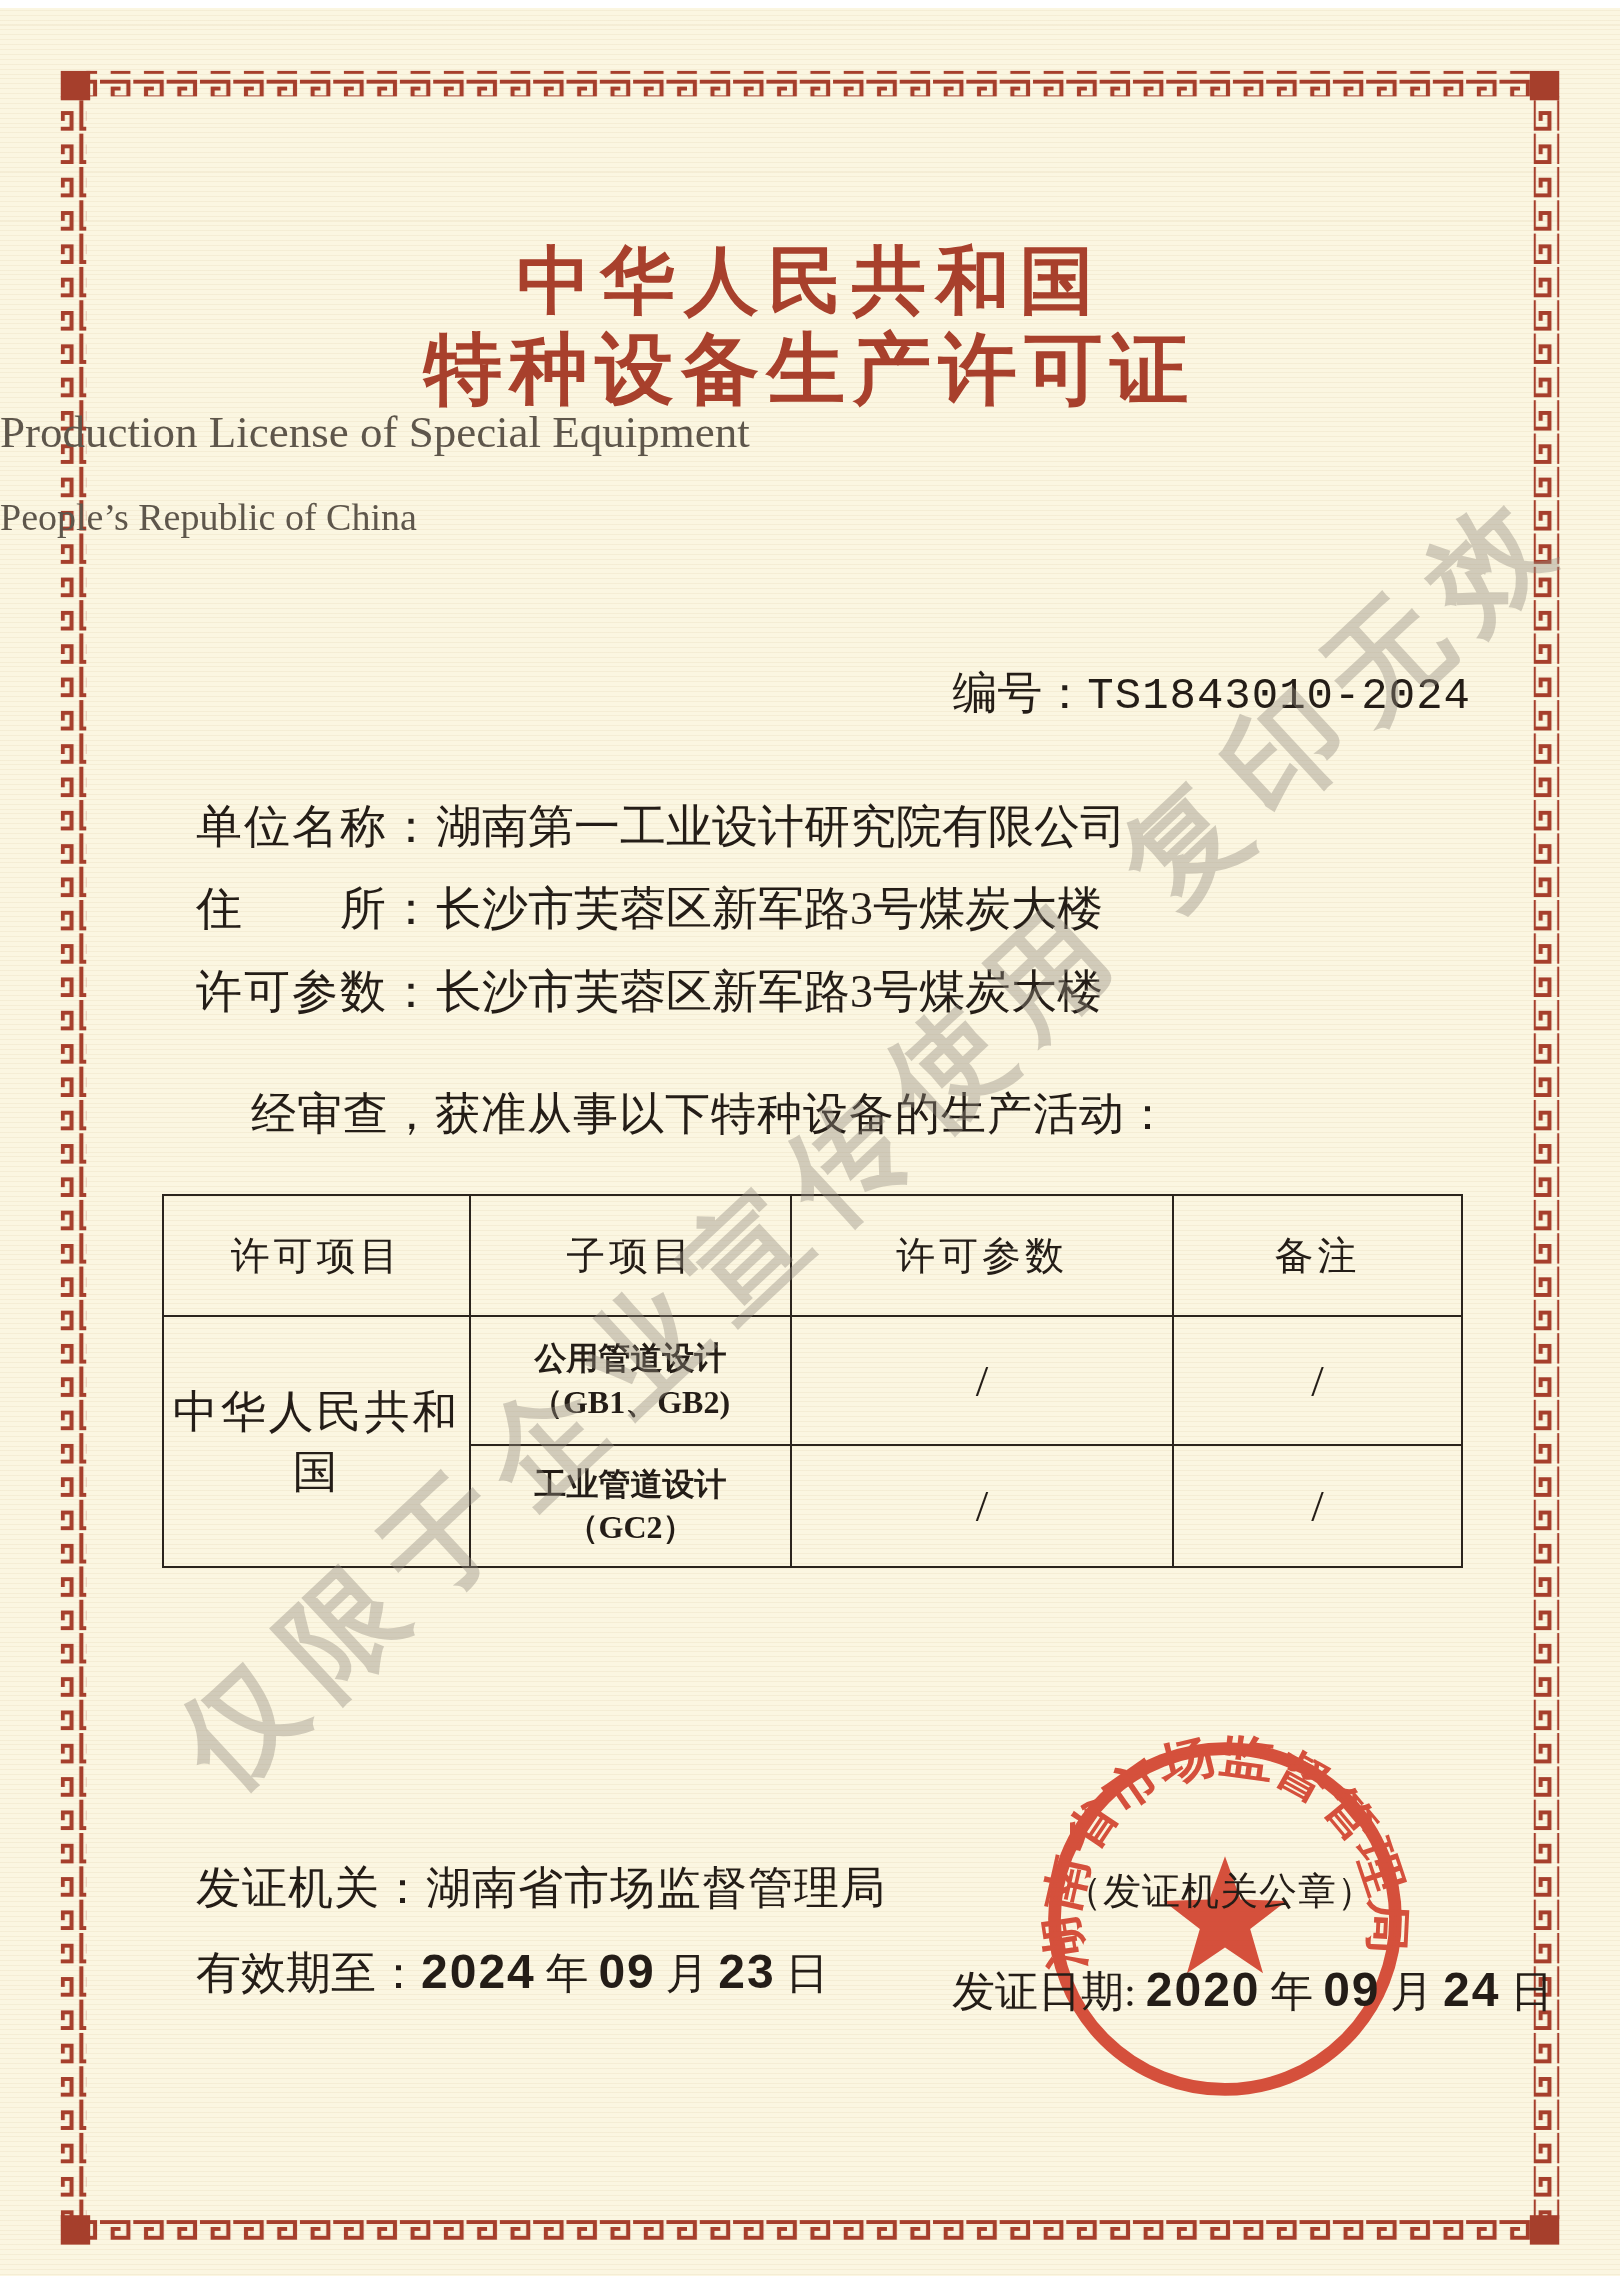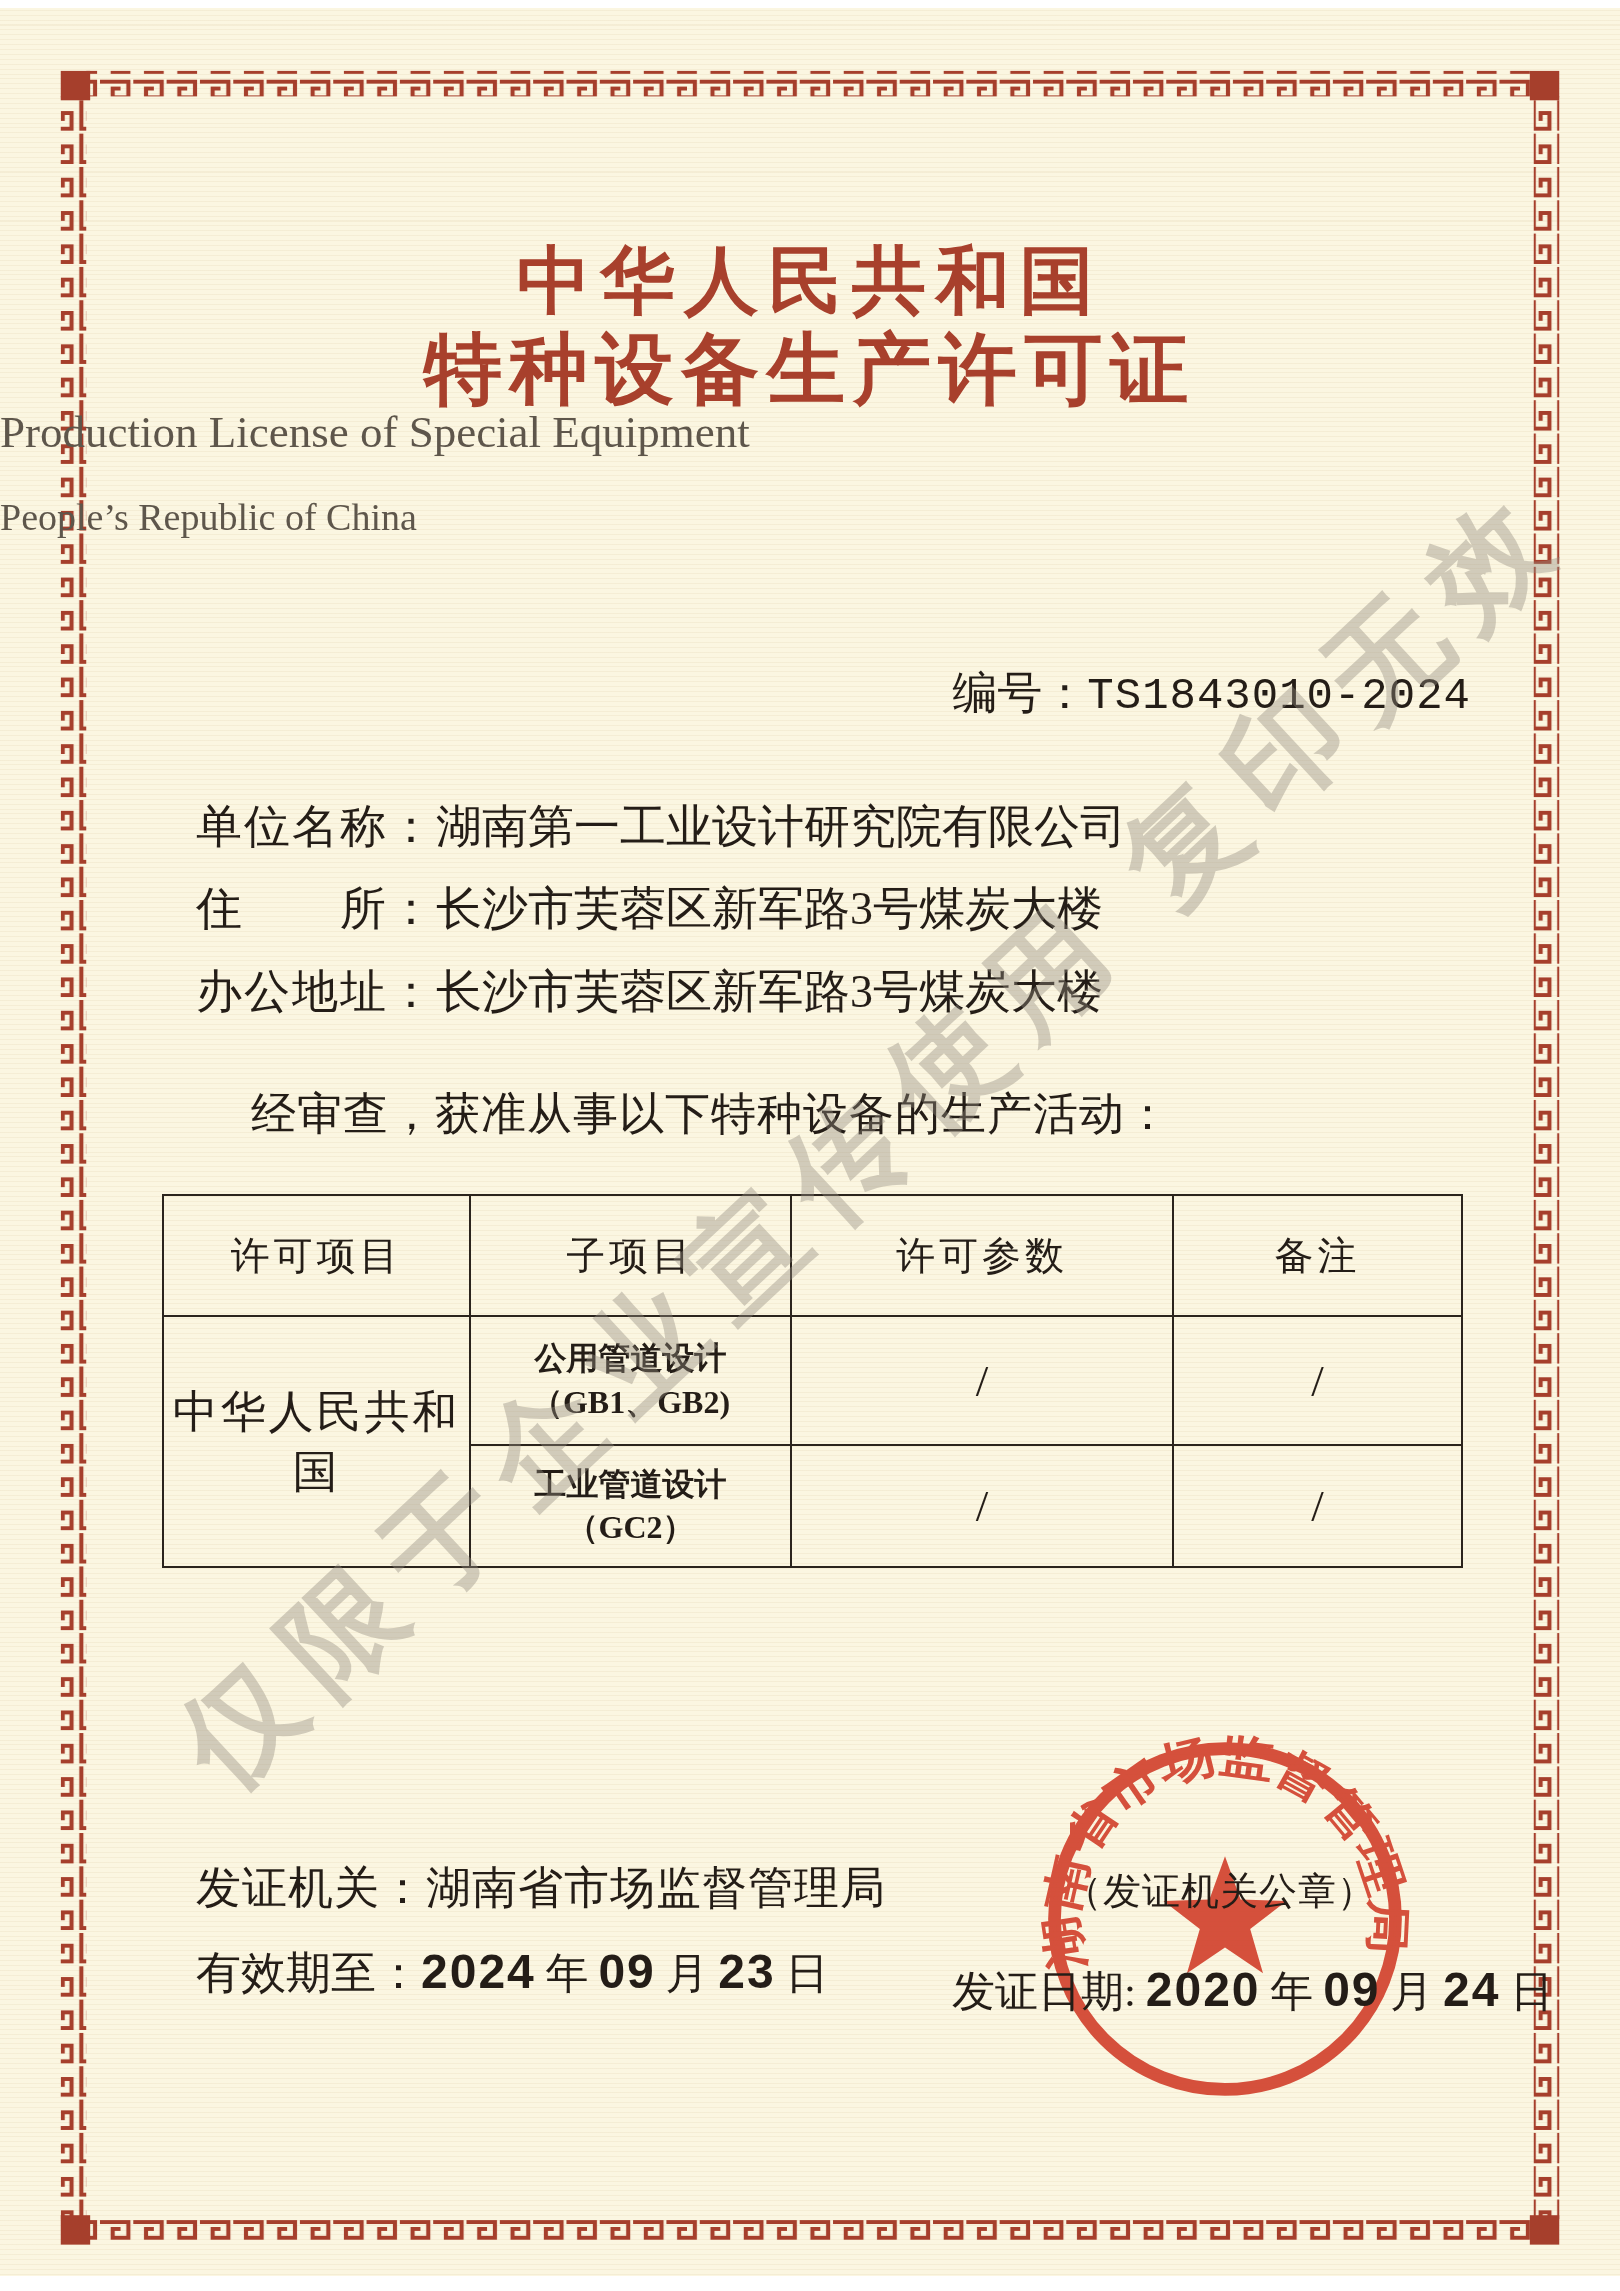--- a/index.html
+++ b/index.html
@@ -107,21 +107,21 @@
     <span class="lbl">编号：</span><span class="num">TS1843010-2024</span>
   </div>
 
   <div class="field f0">
     <span class="lbl">单位名称：</span><span class="val">湖南第一工业设计研究院有限公司</span>
   </div>
   <div class="field f1">
     <span class="lbl">住　　所：</span><span class="val">长沙市芙蓉区新军路3号煤炭大楼</span>
   </div>
   <div class="field f2">
-    <span class="lbl">办公地址：</span><span class="val">长沙市芙蓉区新军路3号煤炭大楼</span>
+    <span class="lbl">许可参数：</span><span class="val">长沙市芙蓉区新军路3号煤炭大楼</span>
   </div>
 
   <div class="approval">经审查，获准从事以下特种设备的生产活动：</div>
 
   <table class="lic-table outer">
     <colgroup>
       <col style="width:307px">
         <col style="width:321px">
         <col style="width:382px">
         <col style="width:289px">

